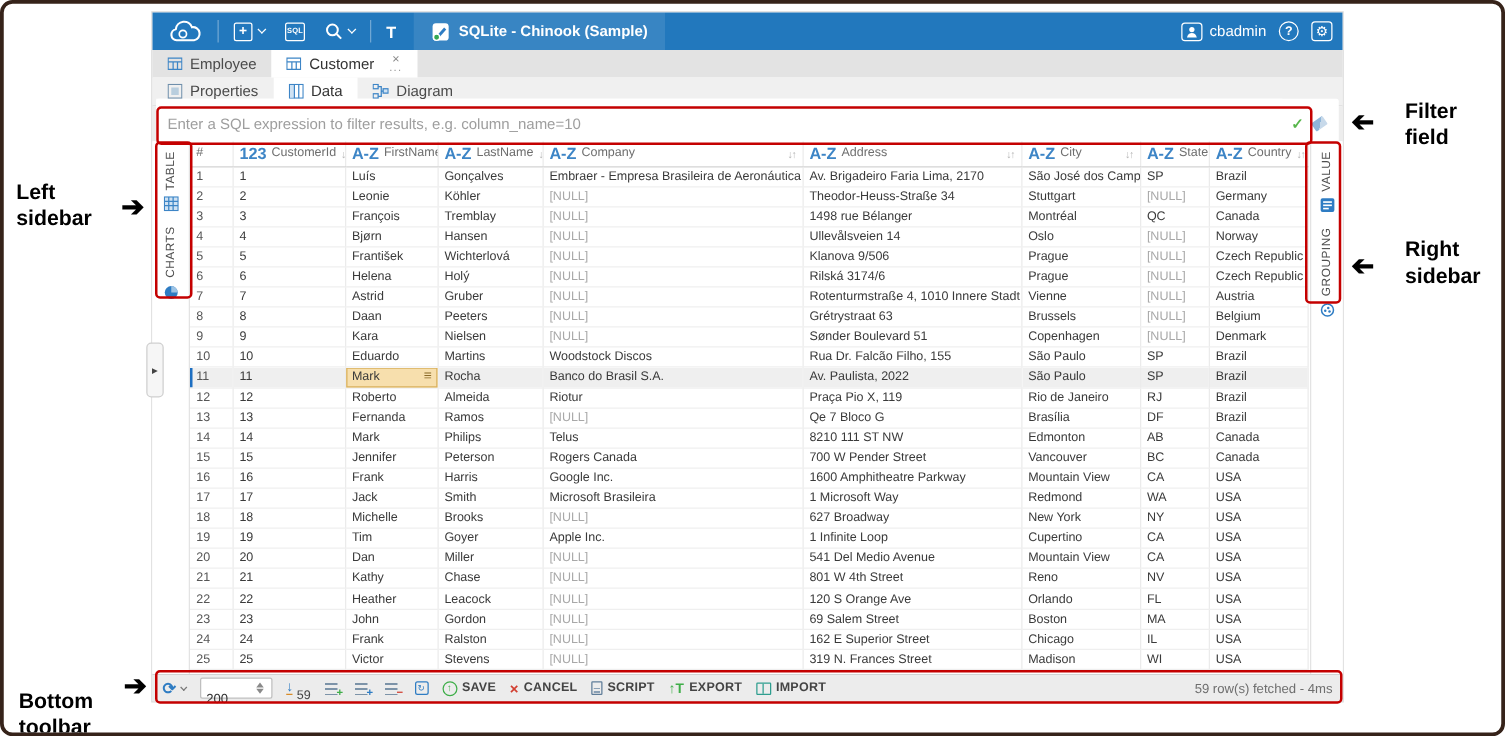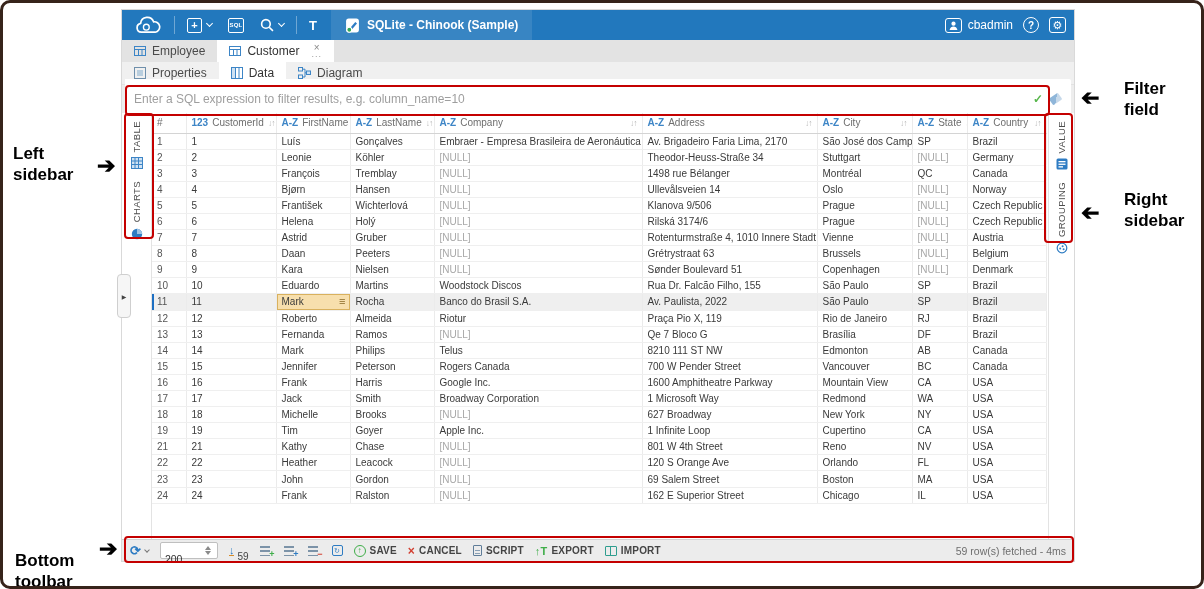--- a/index.html
+++ b/index.html
@@ -50,21 +50,21 @@
   .rail-left { width: 30px; border-right: 1px solid #e3e3e3; }
   .rail-right { width: 26px; border-left: 1px solid #e3e3e3; }
   .vtab { display: flex; flex-direction: column; align-items: center; gap: 5px; cursor: pointer; }
   .vtext { writing-mode: vertical-rl; transform: rotate(180deg); font-size: 9.5px; color: #4e4e4e; letter-spacing: .4px; }
 
   .gridwrap { flex: 1; overflow: hidden; background: #fff; }
   table { border-collapse: collapse; table-layout: fixed; width: 894px; }
   th, td { height: 16.1px; padding: 0 5px; border-right: 1px solid #ebebeb; border-bottom: 1px solid #efefef; white-space: nowrap; overflow: hidden; font-size: 10px; text-align: left; }
   th { height: 20px; color: #6e6e6e; font-weight: normal; border-bottom: 1px solid #d4d4d4; background: #fff; }
   .th-inner { display: flex; align-items: center; gap: 4px; }
-  .badge { color: #3d85c6; font-size: 10px; font-weight: bold; flex: none; }
+  .badge { color: #3d85c6; font-size: 13px; font-weight: bold; flex: none; }
   .sort { margin-left: auto; color: #b8b8b8; font-size: 8.5px; letter-spacing: -1px; flex: none; }
   td { color: #3a3a3a; }
   td.rownum { color: #555; }
   td.null { color: #a8a8a8; }
   tr.sel-row td { background: #efefef; }
   tr.sel-row td.rownum { box-shadow: inset 2px 0 0 #1d6fc2; }
   td.sel-cell { background: #f7dfad !important; box-shadow: inset 0 0 0 1px #d9b15e; position: relative; }
   .cell-menu { position: absolute; right: 4px; top: 1px; color: #8a6a28; font-size: 11px; font-weight: bold; cursor: pointer; }
 
   
@@ -508,21 +508,21 @@
                 <td>1600 Amphitheatre Parkway</td>
                 <td>Mountain View</td>
                 <td>CA</td>
                 <td>USA</td>
               </tr>
               <tr>
                 <td class="rownum">17</td>
                 <td>17</td>
                 <td>Jack</td>
                 <td>Smith</td>
-                <td>Broadway Corporation</td>
+                <td>Microsoft Brasileira</td>
                 <td>1 Microsoft Way</td>
                 <td>Redmond</td>
                 <td>WA</td>
                 <td>USA</td>
               </tr>
               <tr>
                 <td class="rownum">18</td>
                 <td>18</td>
                 <td>Michelle</td>
                 <td>Brooks</td>
@@ -537,20 +537,31 @@
                 <td>19</td>
                 <td>Tim</td>
                 <td>Goyer</td>
                 <td>Apple Inc.</td>
                 <td>1 Infinite Loop</td>
                 <td>Cupertino</td>
                 <td>CA</td>
                 <td>USA</td>
               </tr>
               <tr>
+                <td class="rownum">20</td>
+                <td>20</td>
+                <td>Dan</td>
+                <td>Miller</td>
+                <td class="null">[NULL]</td>
+                <td>541 Del Medio Avenue</td>
+                <td>Mountain View</td>
+                <td>CA</td>
+                <td>USA</td>
+              </tr>
+              <tr>
                 <td class="rownum">21</td>
                 <td>21</td>
                 <td>Kathy</td>
                 <td>Chase</td>
                 <td class="null">[NULL]</td>
                 <td>801 W 4th Street</td>
                 <td>Reno</td>
                 <td>NV</td>
                 <td>USA</td>
               </tr>
@@ -578,20 +589,31 @@
               </tr>
               <tr>
                 <td class="rownum">24</td>
                 <td>24</td>
                 <td>Frank</td>
                 <td>Ralston</td>
                 <td class="null">[NULL]</td>
                 <td>162 E Superior Street</td>
                 <td>Chicago</td>
                 <td>IL</td>
+                <td>USA</td>
+              </tr>
+              <tr>
+                <td class="rownum">25</td>
+                <td>25</td>
+                <td>Victor</td>
+                <td>Stevens</td>
+                <td class="null">[NULL]</td>
+                <td>319 N. Frances Street</td>
+                <td>Madison</td>
+                <td>WI</td>
                 <td>USA</td>
               </tr>
             </tbody>
           </table>
       </div>
 
       <div class="rail rail-right">
         <div class="vtab">
           <span class="vtext">VALUE</span>
           <svg width="12" height="12" viewBox="0 0 12 12">

